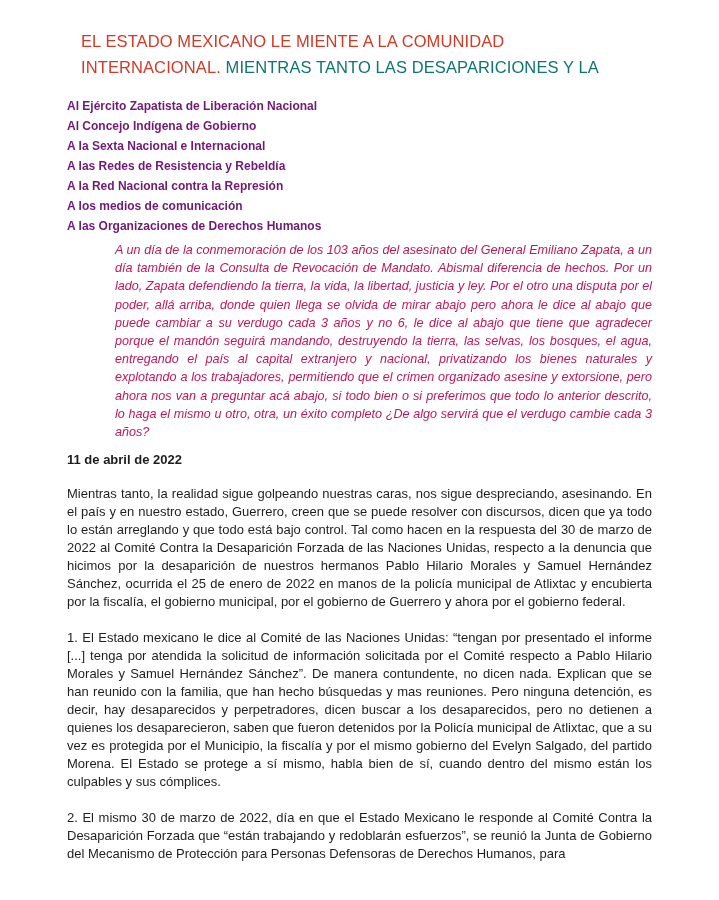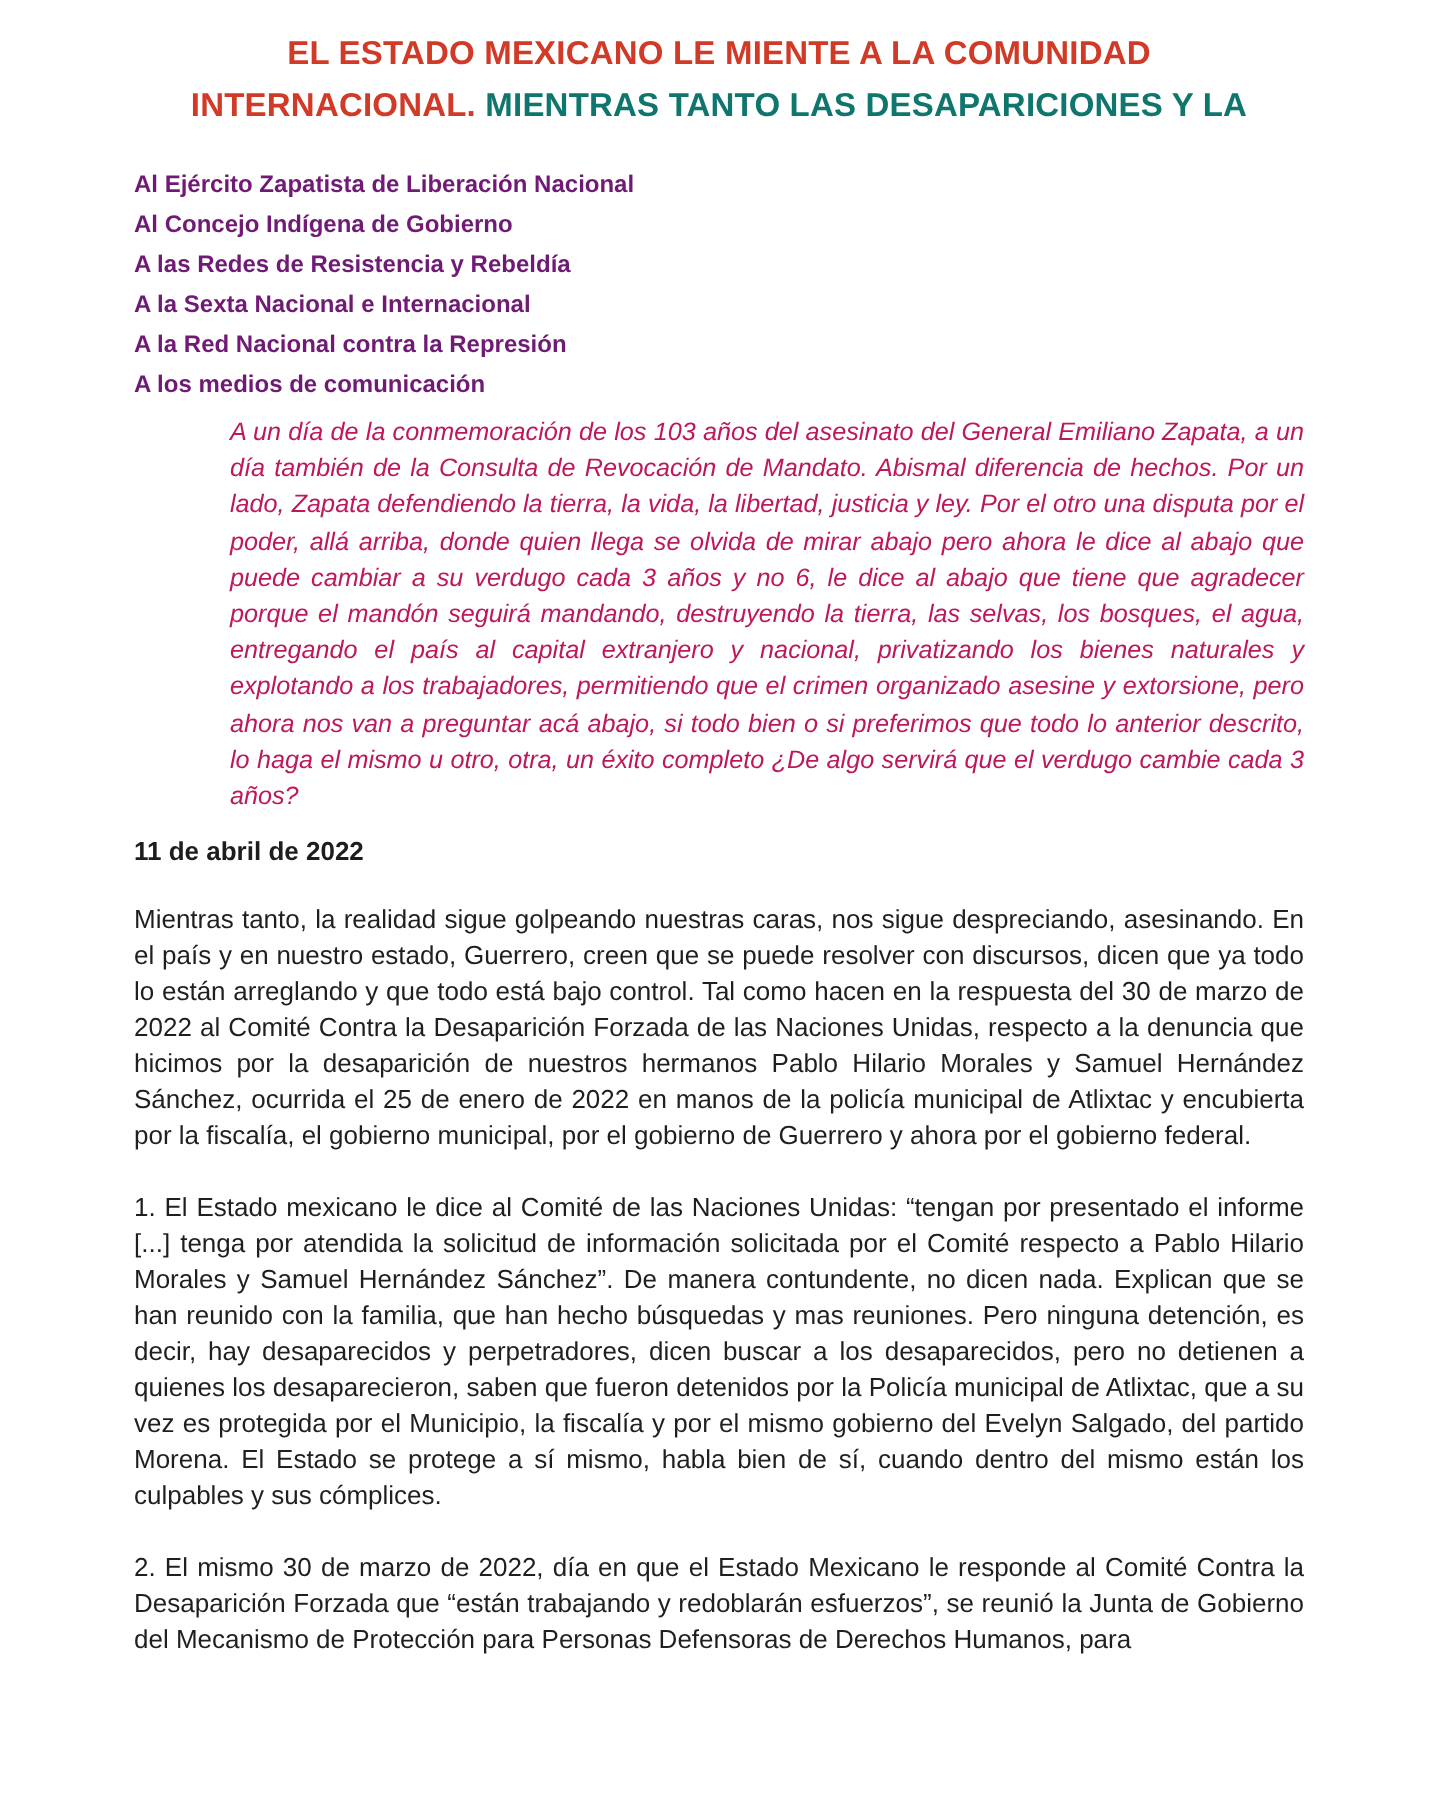--- a/index.html
+++ b/index.html
@@ -8,24 +8,24 @@
     width: 719px;
     height: 900px;
     box-sizing: border-box;
     background: #ffffff;
     padding: 14px 67px 0 67px;
     overflow: hidden;
     font-family: "Liberation Sans", sans-serif;
     color: #1f1f1f;
   }
   .title {
-    margin: 0;
-    text-align: center;
+    margin: 14px;
+    text-align: left;
     font-size: 16.5px;
-    font-weight: bold;
+    font-weight: normal;
     line-height: 26px;
     letter-spacing: 0.1px;
   }
   .title .red { color: #d03a27; }
   .title .black { color: #0f766e; }
   .addressees {
     margin-top: 16px;
     font-size: 12px;
     font-weight: bold;
     line-height: 20px;
@@ -62,24 +62,25 @@
 
   <h1 class="title">
     <span class="red">EL ESTADO MEXICANO LE MIENTE A LA COMUNIDAD</span><br>
     <span class="red">INTERNACIONAL.</span>
     <span class="black">MIENTRAS TANTO LAS DESAPARICIONES Y LA</span><br>
   </h1>
 
   <div class="addressees">
     <p>Al Ejército Zapatista de Liberación Nacional</p>
     <p>Al Concejo Indígena de Gobierno</p>
+    <p>A la Sexta Nacional e Internacional</p>
     <p>A las Redes de Resistencia y Rebeldía</p>
-    <p>A la Sexta Nacional e Internacional</p>
     <p>A la Red Nacional contra la Represión</p>
     <p>A los medios de comunicación</p>
+    <p>A las Organizaciones de Derechos Humanos</p>
   </div>
 
   <p class="epigraph">A un día de la conmemoración de los 103 años del asesinato del General Emiliano Zapata, a un día también de la Consulta de Revocación de Mandato. Abismal diferencia de hechos. Por un lado, Zapata defendiendo la tierra, la vida, la libertad, justicia y ley. Por el otro una disputa por el poder, allá arriba, donde quien llega se olvida de mirar abajo pero ahora le dice al abajo que puede cambiar a su verdugo cada 3 años y no 6, le dice al abajo que tiene que agradecer porque el mandón seguirá mandando, destruyendo la tierra, las selvas, los bosques, el agua, entregando el país al capital extranjero y nacional, privatizando los bienes naturales y explotando a los trabajadores, permitiendo que el crimen organizado asesine y extorsione, pero ahora nos van a preguntar acá abajo, si todo bien o si preferimos que todo lo anterior descrito, lo haga el mismo u otro, otra, un éxito completo ¿De algo servirá que el verdugo cambie cada 3 años?</p>
 
   <p class="date-heading">11 de abril de 2022</p>
 
   <p class="body-paragraph">Mientras tanto, la realidad sigue golpeando nuestras caras, nos sigue despreciando, asesinando. En el país y en nuestro estado, Guerrero, creen que se puede resolver con discursos, dicen que ya todo lo están arreglando y que todo está bajo control. Tal como hacen en la respuesta del 30 de marzo de 2022 al Comité Contra la Desaparición Forzada de las Naciones Unidas, respecto a la denuncia que hicimos por la desaparición de nuestros hermanos Pablo Hilario Morales y Samuel Hernández Sánchez, ocurrida el 25 de enero de 2022 en manos de la policía municipal de Atlixtac y encubierta por la fiscalía, el gobierno municipal, por el gobierno de Guerrero y ahora por el gobierno federal.</p>
   <p class="body-paragraph">1. El Estado mexicano le dice al Comité de las Naciones Unidas: “tengan por presentado el informe [...] tenga por atendida la solicitud de información solicitada por el Comité respecto a Pablo Hilario Morales y Samuel Hernández Sánchez”. De manera contundente, no dicen nada. Explican que se han reunido con la familia, que han hecho búsquedas y mas reuniones. Pero ninguna detención, es decir, hay desaparecidos y perpetradores, dicen buscar a los desaparecidos, pero no detienen a quienes los desaparecieron, saben que fueron detenidos por la Policía municipal de Atlixtac, que a su vez es protegida por el Municipio, la fiscalía y por el mismo gobierno del Evelyn Salgado, del partido Morena. El Estado se protege a sí mismo, habla bien de sí, cuando dentro del mismo están los culpables y sus cómplices.</p>
   <p class="body-paragraph">2. El mismo 30 de marzo de 2022, día en que el Estado Mexicano le responde al Comité Contra la Desaparición Forzada que “están trabajando y redoblarán esfuerzos”, se reunió la Junta de Gobierno del Mecanismo de Protección para Personas Defensoras de Derechos Humanos, para</p>
 

